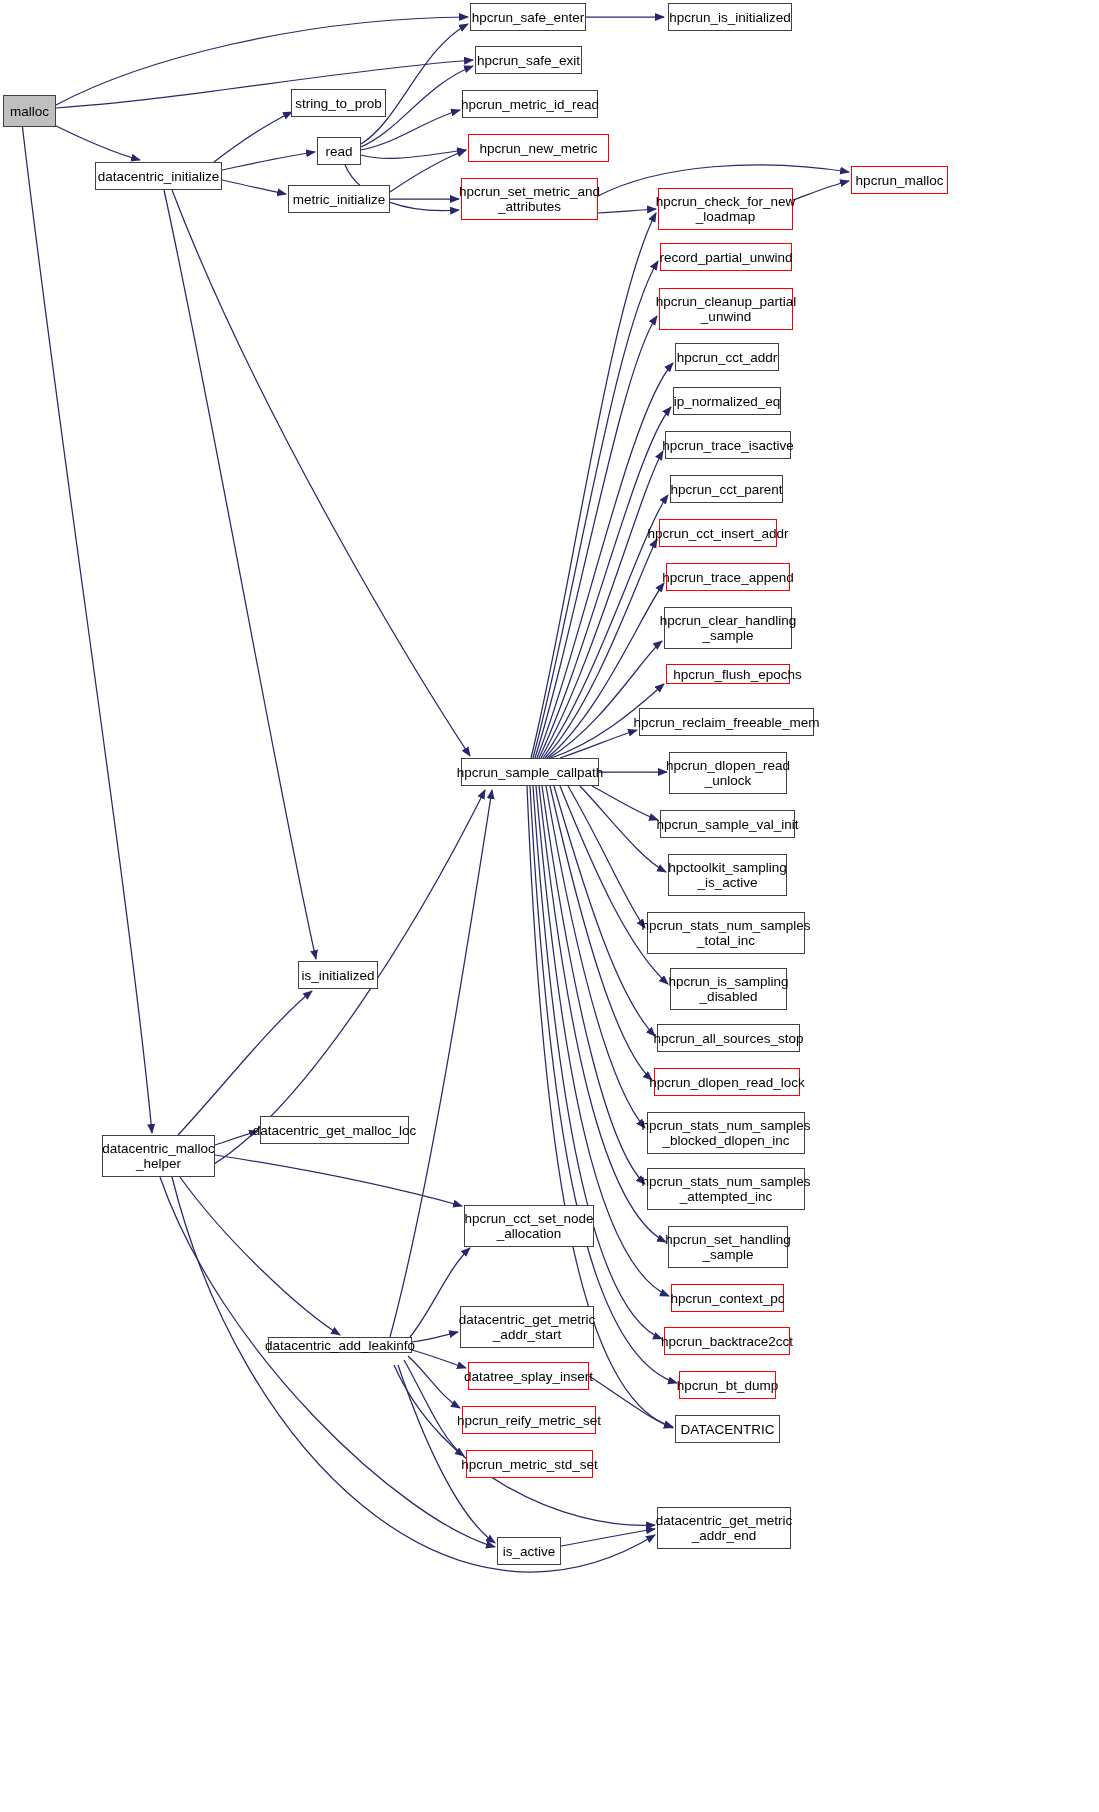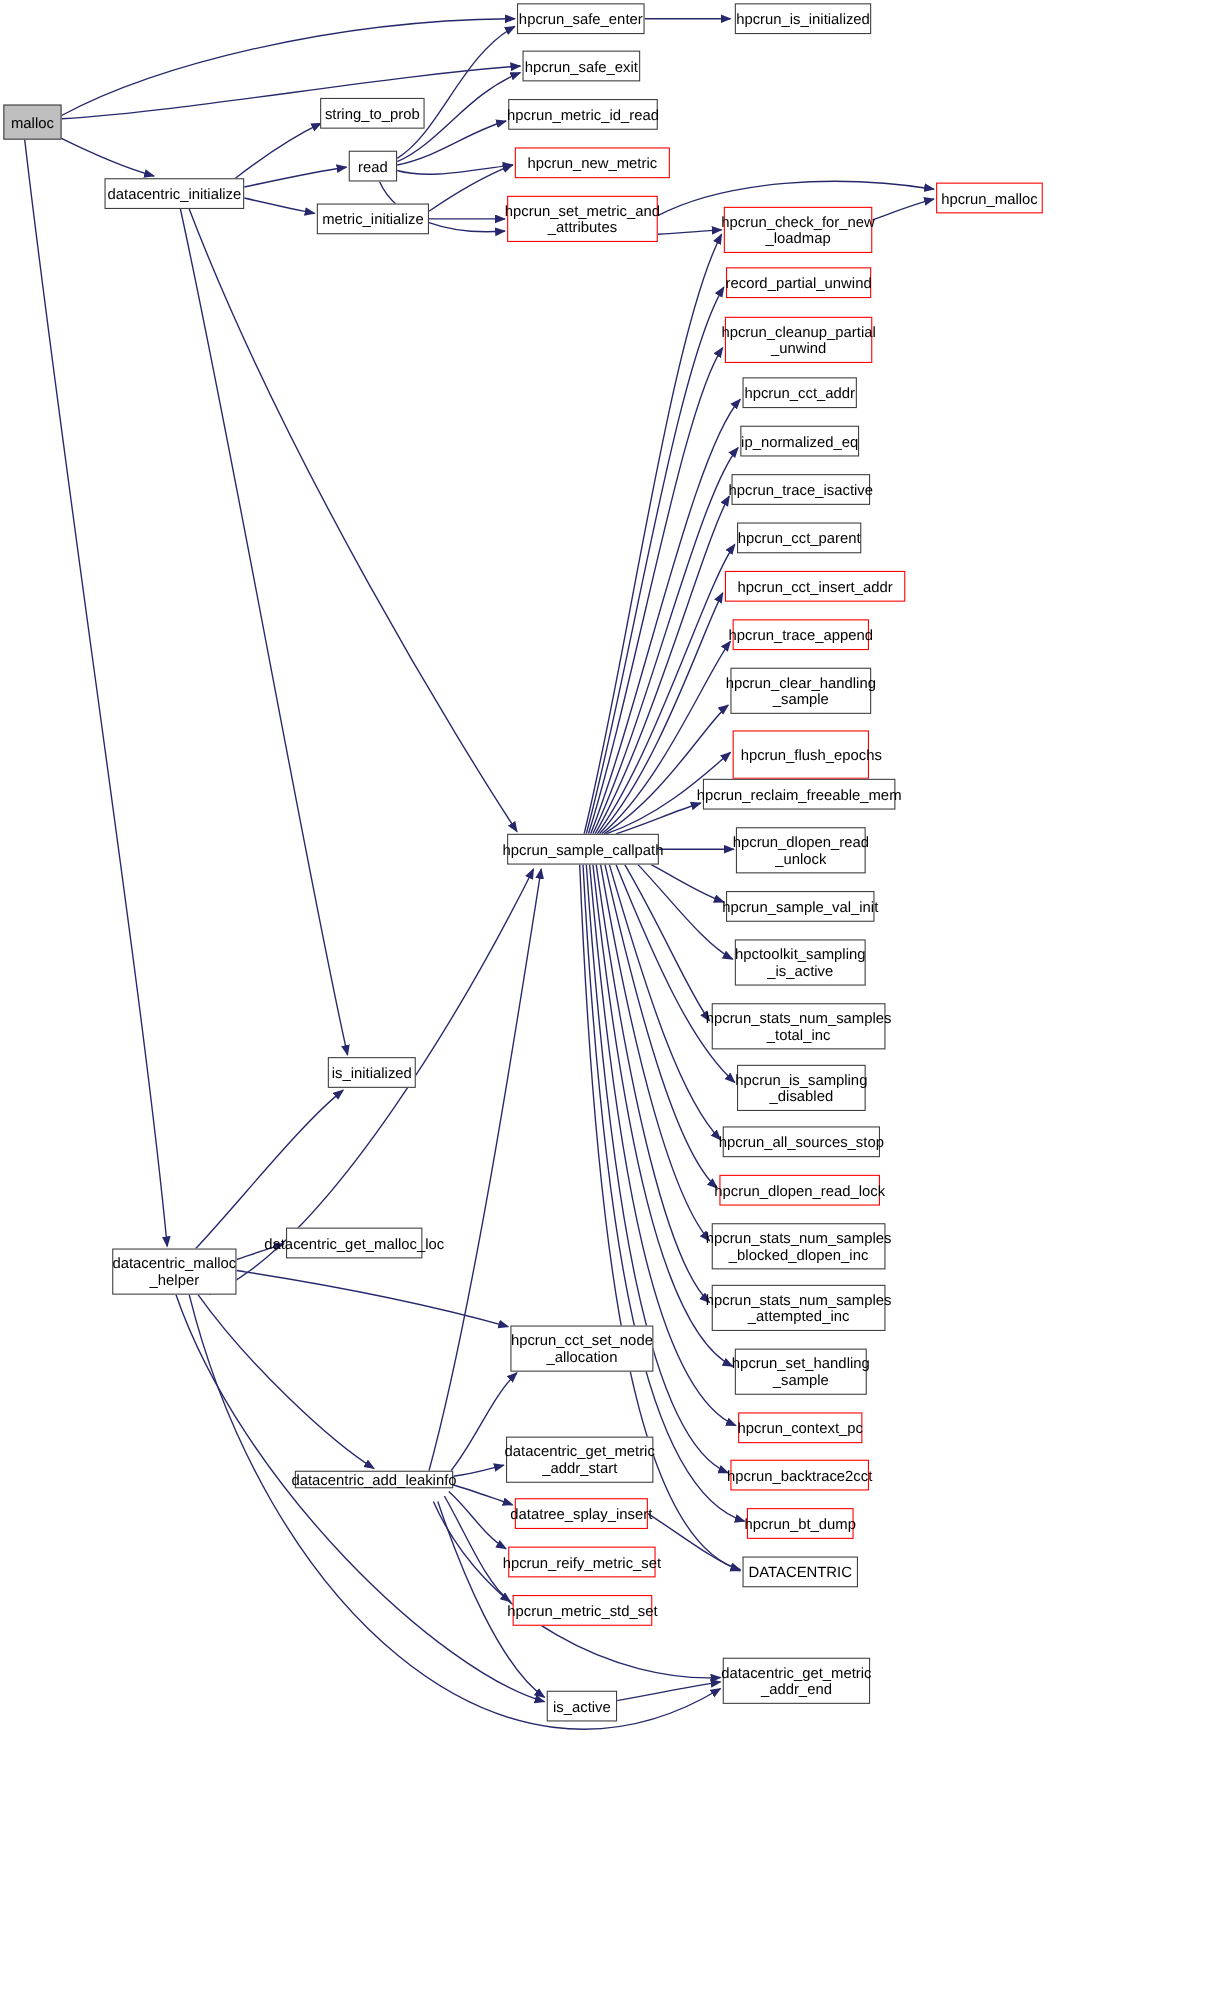--- a/index.html
+++ b/index.html
@@ -143,25 +143,25 @@
       <div class="node red" style="left: 851px; top: 166px; width: 97px; height: 28px;"><span>hpcrun_malloc</span></div>
       <div class="node red" style="left: 658px; top: 188px; width: 135px; height: 42px;"><span>hpcrun_check_for_new
 _loadmap</span></div>
       <div class="node red" style="left: 660px; top: 243px; width: 132px; height: 28px;"><span>record_partial_unwind</span></div>
       <div class="node red" style="left: 659px; top: 288px; width: 134px; height: 42px;"><span>hpcrun_cleanup_partial
 _unwind</span></div>
       <div class="node" style="left: 675px; top: 343px; width: 104px; height: 28px;"><span>hpcrun_cct_addr</span></div>
       <div class="node" style="left: 673px; top: 387px; width: 108px; height: 28px;"><span>ip_normalized_eq</span></div>
       <div class="node" style="left: 665px; top: 431px; width: 126px; height: 28px;"><span>hpcrun_trace_isactive</span></div>
       <div class="node" style="left: 670px; top: 475px; width: 113px; height: 28px;"><span>hpcrun_cct_parent</span></div>
-      <div class="node red" style="left: 659px; top: 519px; width: 164px; height: 28px;"><span>hpcrun_cct_insert_addr</span></div>
+      <div class="node red" style="left: 659px; top: 519px; width: 118px; height: 28px;"><span>hpcrun_cct_insert_addr</span></div>
       <div class="node red" style="left: 666px; top: 563px; width: 124px; height: 28px;"><span>hpcrun_trace_append</span></div>
       <div class="node" style="left: 664px; top: 607px; width: 128px; height: 42px;"><span>hpcrun_clear_handling
 _sample</span></div>
-      <div class="node red" style="left: 666px; top: 664px; width: 124px; height: 44px; padding-left: 19px;"><span>hpcrun_flush_epochs</span></div>
+      <div class="node red" style="left: 666px; top: 664px; width: 124px; height: 20px; padding-left: 19px;"><span>hpcrun_flush_epochs</span></div>
       <div class="node" style="left: 639px; top: 708px; width: 175px; height: 28px;"><span>hpcrun_reclaim_freeable_mem</span></div>
       <div class="node" style="left: 461px; top: 758px; width: 138px; height: 28px;"><span>hpcrun_sample_callpath</span></div>
       <div class="node" style="left: 669px; top: 752px; width: 118px; height: 42px;"><span>hpcrun_dlopen_read
 _unlock</span></div>
       <div class="node" style="left: 660px; top: 810px; width: 135px; height: 28px;"><span>hpcrun_sample_val_init</span></div>
       <div class="node" style="left: 668px; top: 854px; width: 119px; height: 42px;"><span>hpctoolkit_sampling
 _is_active</span></div>
       <div class="node" style="left: 647px; top: 912px; width: 158px; height: 42px;"><span>hpcrun_stats_num_samples
 _total_inc</span></div>
       <div class="node" style="left: 670px; top: 968px; width: 117px; height: 42px;"><span>hpcrun_is_sampling
@@ -174,21 +174,21 @@
 _attempted_inc</span></div>
       <div class="node" style="left: 668px; top: 1226px; width: 120px; height: 42px;"><span>hpcrun_set_handling
 _sample</span></div>
       <div class="node red" style="left: 671px; top: 1284px; width: 113px; height: 28px;"><span>hpcrun_context_pc</span></div>
       <div class="node red" style="left: 664px; top: 1327px; width: 126px; height: 28px;"><span>hpcrun_backtrace2cct</span></div>
       <div class="node red" style="left: 679px; top: 1371px; width: 97px; height: 28px;"><span>hpcrun_bt_dump</span></div>
       <div class="node" style="left: 675px; top: 1415px; width: 105px; height: 28px;"><span>DATACENTRIC</span></div>
       <div class="node" style="left: 298px; top: 961px; width: 80px; height: 28px;"><span>is_initialized</span></div>
       <div class="node" style="left: 102px; top: 1135px; width: 113px; height: 42px;"><span>datacentric_malloc
 _helper</span></div>
-      <div class="node" style="left: 260px; top: 1116px; width: 124px; height: 28px;"><span>datacentric_get_malloc_loc</span></div>
+      <div class="node" style="left: 260px; top: 1116px; width: 149px; height: 28px;"><span>datacentric_get_malloc_loc</span></div>
       <div class="node" style="left: 464px; top: 1205px; width: 130px; height: 42px;"><span>hpcrun_cct_set_node
 _allocation</span></div>
       <div class="node" style="left: 268px; top: 1337px; width: 144px; height: 16px;"><span>datacentric_add_leakinfo</span></div>
       <div class="node" style="left: 460px; top: 1306px; width: 134px; height: 42px;"><span>datacentric_get_metric
 _addr_start</span></div>
       <div class="node red" style="left: 468px; top: 1362px; width: 121px; height: 28px;"><span>datatree_splay_insert</span></div>
       <div class="node red" style="left: 462px; top: 1406px; width: 134px; height: 28px;"><span>hpcrun_reify_metric_set</span></div>
       <div class="node red" style="left: 466px; top: 1450px; width: 127px; height: 28px;"><span>hpcrun_metric_std_set</span></div>
       <div class="node" style="left: 497px; top: 1537px; width: 64px; height: 28px;"><span>is_active</span></div>
       <div class="node" style="left: 657px; top: 1507px; width: 134px; height: 42px;"><span>datacentric_get_metric

